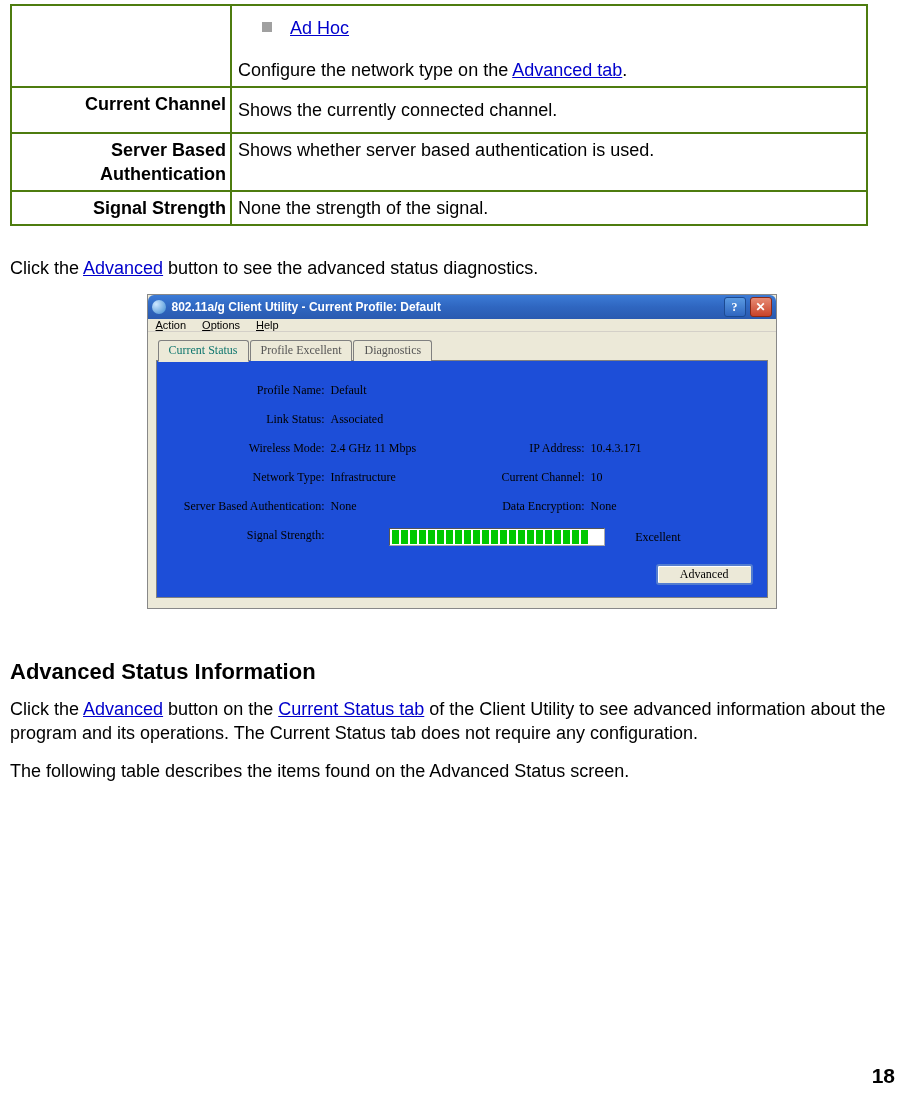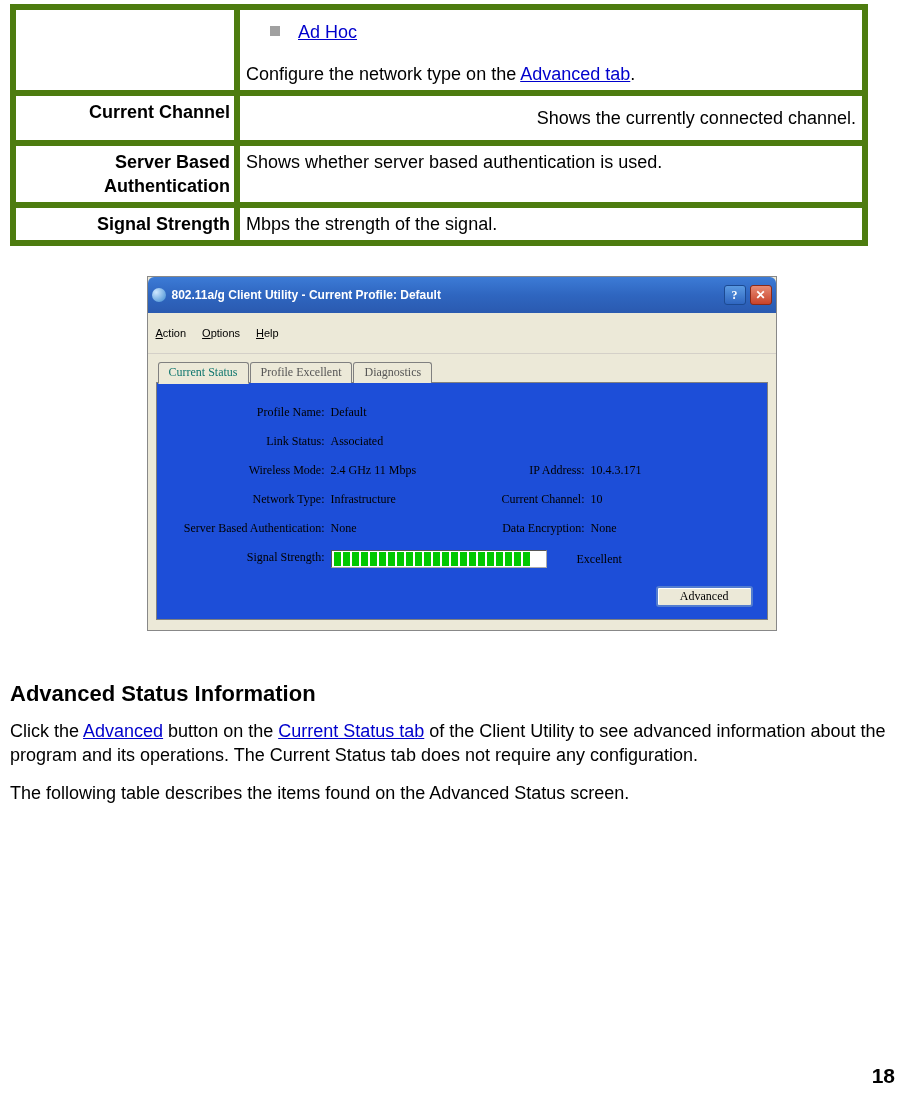--- a/index.html
+++ b/index.html
@@ -15,21 +15,21 @@
     text-decoration: underline;
     cursor: pointer;
   }
   .table1 {
     border-collapse: collapse;
     width: 858px;
     margin-bottom: 30px;
     margin-top: -6px;
   }
   .table1 td, .table1 th {
-    border: 6px solid #4d7c0f;
+    border: 2px solid #4d7c0f;
     padding: 4px 6px;
     vertical-align: top;
     font-size: 18px;
     line-height: 24px;
   }
   .table1 .lcol {
     width: 208px;
     font-weight: bold;
     text-align: right;
     padding-right: 4px;
@@ -54,21 +54,21 @@
   
   .ss-wrap {
     width: 628px;
     margin: 0 auto 50px auto;
     border: 1px solid #888;
     font-family: "Times New Roman", serif;
     font-size: 12px;
     background: #ece9d8;
   }
   .ss-title {
-    height: 36px;
+    height: 24px;
     background: linear-gradient(to bottom, #3c7bd6, #2f66c0 50%, #2a5ab0);
     display: flex;
     align-items: center;
     color: #fff;
     padding: 0 4px;
     border-radius: 6px 6px 0 0;
   }
   .ss-title-icon {
     width: 14px; height: 14px; border-radius: 50%;
     background: radial-gradient(circle at 30% 30%, #cfe8ff, #3a88d0);
@@ -78,21 +78,21 @@
   .ss-title-text { font-weight: bold; font-family: Tahoma, sans-serif; font-size: 12px; flex:1; }
   .ss-title-btns { display:flex; gap:4px; }
   .ss-btn {
     width: 20px; height: 18px; border-radius: 3px;
     display:flex; align-items:center; justify-content:center;
     font-weight:bold; font-family: Tahoma; font-size:12px; color:#fff;
   }
   .ss-btn-help { background: linear-gradient(to bottom,#5a9ae2,#2f66c0); border:1px solid #1c4a92;}
   .ss-btn-close { background: linear-gradient(to bottom,#e78b74,#c9432a); border:1px solid #8a2a18;}
   .ss-menu {
-    background:#ece9d8; padding:14px 8px;
+    background:#ece9d8; padding:0 8px;
     font-family: Tahoma, sans-serif; font-size: 11px;
     display:flex; gap:16px;
     border-bottom:1px solid #d4d0c8;
   }
   .ss-menu span u{text-decoration:underline;}
   .ss-body { padding: 6px 8px 10px 8px; }
   .ss-tabs {
     display:flex; align-items:flex-end; height:22px;
     border-bottom:1px solid #808080;
     padding-left:2px;
@@ -164,33 +164,36 @@
         <div class="gray-bullet"></div>
         <a class="link">Ad Hoc</a>
       </div>
       <div>
         <span>Configure the network type on the </span><a class="link">Advanced tab</a><span>.</span>
       </div>
     </td>
   </tr>
   <tr>
     <td class="lcol">Current Channel</td>
-    <td style="padding-top:10px;padding-bottom:10px;text-align:right;">Shows the currently connected channel.</td>
+    <td style="padding-top:10px;padding-bottom:10px;">Shows the currently connected channel.</td>
   </tr>
   <tr>
     <td class="lcol">Server Based Authentication</td>
     <td>Shows whether server based authentication is used.</td>
   </tr>
   <tr>
     <td class="lcol">Signal Strength</td>
-    <td>Mbps the strength of the signal.</td>
+    <td>None the strength of the signal.</td>
   </tr>
 </tbody>
     </table>
 
+<p class="p">
+  <span>Click the </span><a class="link">Advanced</a><span> button to see the advanced status diagnostics.</span>
+</p>
 
 <div class="ss-wrap">
   <div class="ss-title">
     <div class="ss-title-icon"></div>
     <div class="ss-title-text">802.11a/g Client Utility - Current Profile: Default</div>
     <div class="ss-title-btns">
       <div class="ss-btn ss-btn-help">?</div>
       <div class="ss-btn ss-btn-close">✕</div>
     </div>
   </div>
@@ -226,21 +229,21 @@
         <div class="ss-val">Infrastructure</div>
         <div class="ss-lbl">Current Channel:</div>
         <div class="ss-val">10</div>
 
         <div class="ss-lbl">Server Based Authentication:</div>
         <div class="ss-val">None</div>
         <div class="ss-lbl">Data Encryption:</div>
         <div class="ss-val">None</div>
 
         <div class="ss-lbl">Signal Strength:</div>
-        <div class="ss-val" style="grid-column: span 3; display:flex; align-items:center;">
+        <div class="ss-val" style="grid-column: span 3; display:flex; align-items:center;justify-content:flex-end;">
           <div class="ss-signalbar">
             <div class="ss-seg"></div>
                 <div class="ss-seg"></div>
                 <div class="ss-seg"></div>
                 <div class="ss-seg"></div>
                 <div class="ss-seg"></div>
             <div class="ss-seg"></div>
                 <div class="ss-seg"></div>
                 <div class="ss-seg"></div>
                 <div class="ss-seg"></div>

